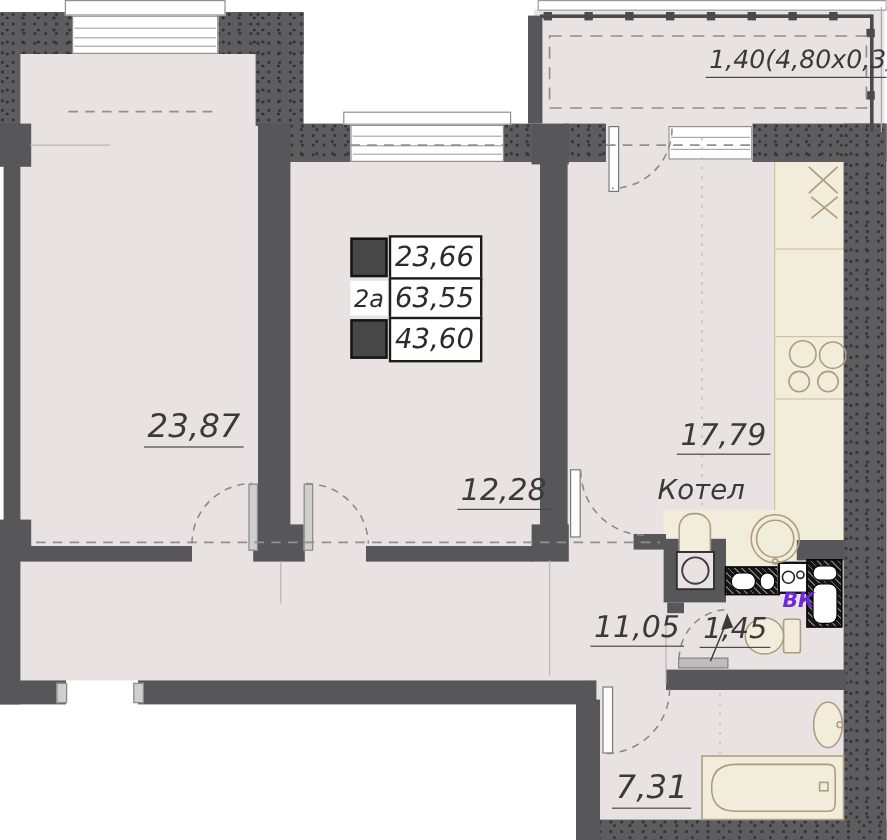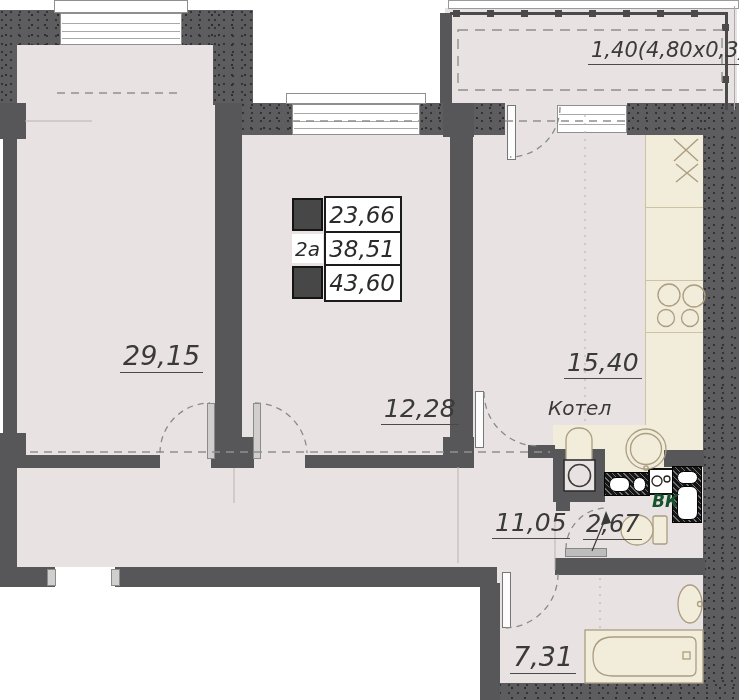--- a/index.html
+++ b/index.html
@@ -210,34 +210,34 @@
       <path d="M 690 637 L 613 637 Q 593 637 593 656.5 Q 593 676 613 676 L 690 676 Q 696 676 696 670 L 696 643 Q 696 637 690 637 Z" fill="none"></path>
       <rect x="683" y="652" width="7" height="7" fill="none"></rect>
     </g>
 
     <g>
       <line x1="592" y1="551" x2="606" y2="517" stroke="#3a3a3a" stroke-width="1.2"></line>
       <polygon points="606,511 601,525 611,523" fill="#3a3a3a"></polygon>
     </g>
   </svg>
 
-  <div class="lab u" style="left:120px;top:342px;font-size:27px">29,15</div>
+  <div class="lab u" style="left:120px;top:342px;font-size:27px">23,87</div>
   <div class="lab u" style="left:381px;top:396px;font-size:25px">12,28</div>
-  <div class="lab u" style="left:564px;top:350px;font-size:25px">15,40</div>
+  <div class="lab u" style="left:564px;top:350px;font-size:25px">17,79</div>
   <div class="lab u" style="left:492px;top:510px;font-size:25px">11,05</div>
-  <div class="lab u" style="left:583px;top:512px;font-size:24px">2,67</div>
+  <div class="lab u" style="left:583px;top:512px;font-size:24px">1,45</div>
   <div class="lab u" style="left:510px;top:643px;font-size:27px">7,31</div>
   <div class="lab u" style="left:588px;top:40px;font-size:21px">1,40(4,80x0,3)</div>
-  <div class="lab" style="left:548px;top:398px;font-size:20px">Котел</div>
-  <div class="lab" style="left:652px;top:493px;font-size:17px;font-weight:bold;color:#14532d">ВК</div>
+  <div class="lab" style="left:548px;top:398px;font-size:23px">Котел</div>
+  <div class="lab" style="left:652px;top:493px;font-size:17px;font-weight:bold;color:#6d28d9">ВК</div>
 
   <div id="legend" class="abs">
     <div class="abs lgdark" style="left:1px;top:2px;width:31px;height:33px"></div>
     <div class="abs" style="left:1px;top:38px;width:31px;height:29px;background:#fff;display:flex;align-items:center;justify-content:center;font-style:italic;font-size:20px;color:#2b2b2b">
       <span>2a</span>
     </div>
     <div class="abs lgdark" style="left:1px;top:70px;width:31px;height:33px"></div>
     <div class="abs lgcell" style="left:33px;top:0;width:78px;height:38px">23,66</div>
-    <div class="abs lgcell" style="left:33px;top:35px;width:78px;height:36px">38,51</div>
+    <div class="abs lgcell" style="left:33px;top:35px;width:78px;height:36px">63,55</div>
     <div class="abs lgcell" style="left:33px;top:68px;width:78px;height:38px">43,60</div>
   </div>
 
 </div>
 
 </body></html>

